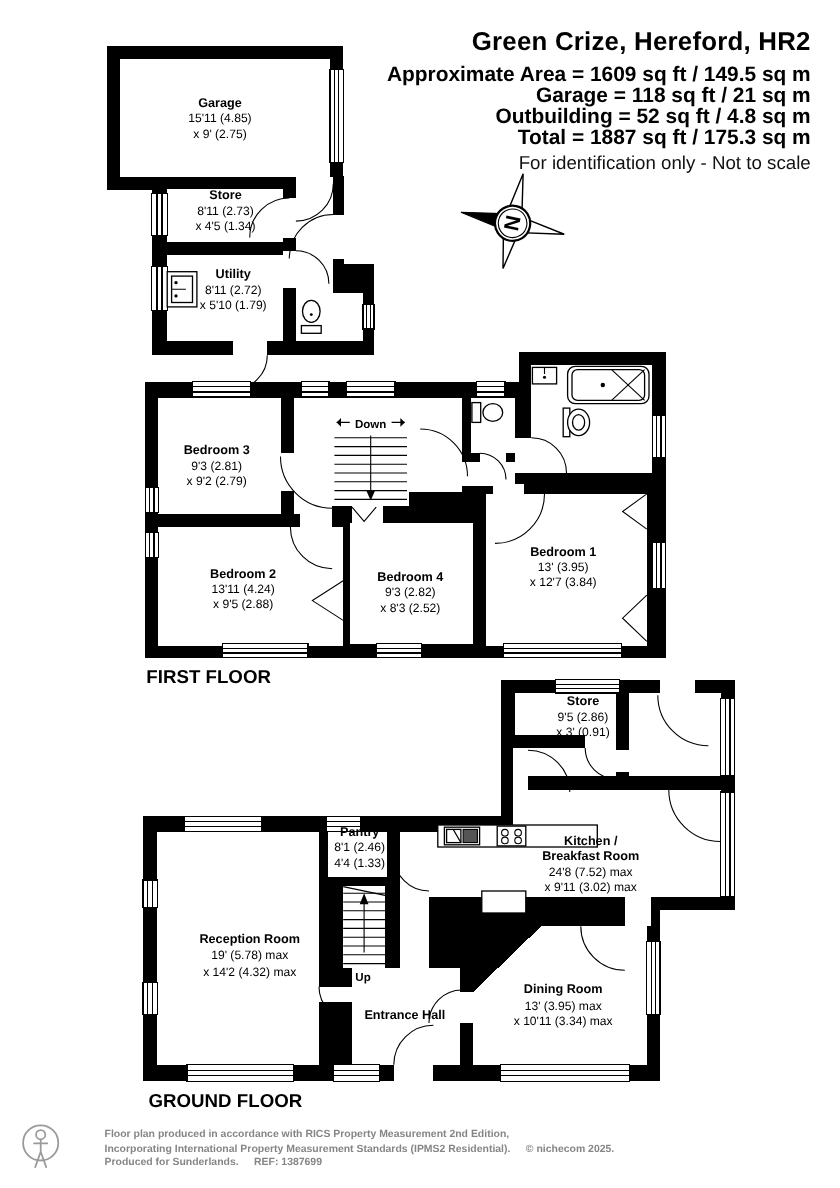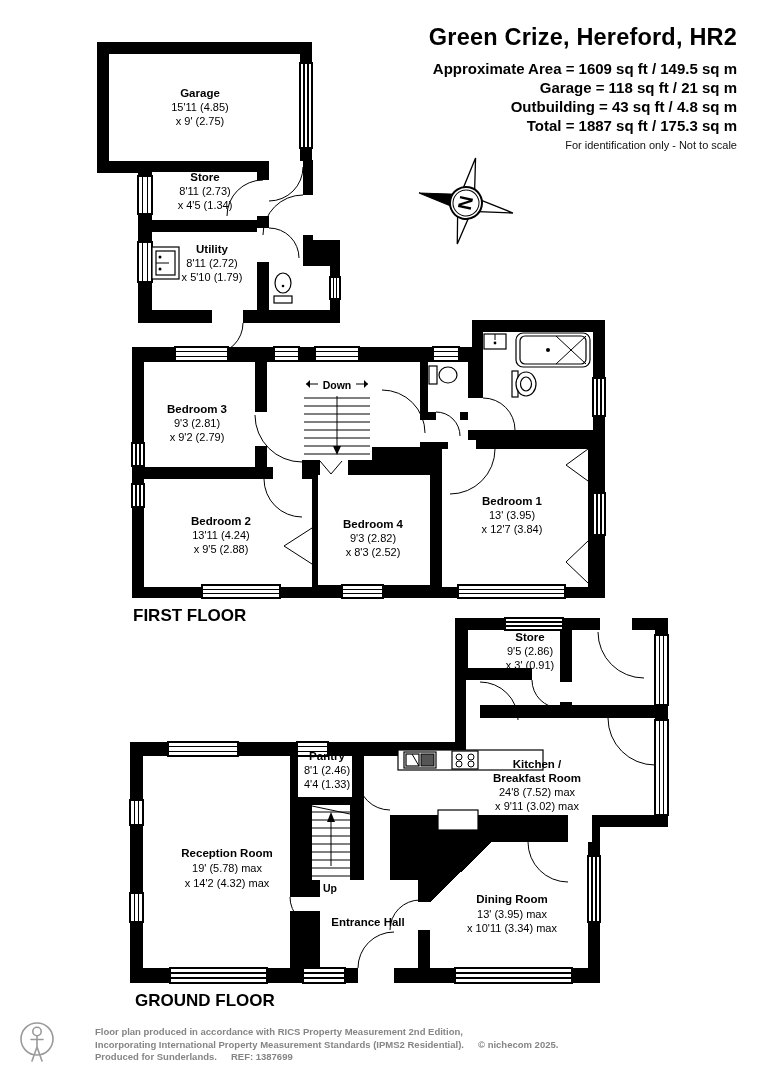--- a/index.html
+++ b/index.html
@@ -2,22 +2,22 @@
 <html><head>
 <meta charset="utf-8">
 <style>
   html,body{margin:0;padding:0;background:#fff;}
   .page{position:relative;width:756px;height:1080px;background:#fff;overflow:hidden;
         font-family:"Liberation Sans",sans-serif;color:#000;}
   .abs{position:absolute;}
   
   .hdr{right:19px;top:24px;text-align:right;}
   .hdr-title{font-size:23.5px;font-weight:bold;letter-spacing:.2px;}
-  .hdr-lines{margin-top:8px;font-size:15px;font-weight:600;line-height:19px;}
-  .hdr-note{margin-top:4px;font-size:11px;font-weight:400;color:#111;}
+  .hdr-lines{margin-top:8px;font-size:19px;font-weight:600;line-height:19px;}
+  .hdr-note{margin-top:4px;font-size:17px;font-weight:400;color:#111;}
   
   .ftr{left:95px;top:1026px;font-size:9.5px;line-height:12.5px;color:#858585;font-weight:bold;}
   .ftr .sp{padding-left:14px;}
   
   svg{display:block;}
   .wall{fill:#000;shape-rendering:crispEdges;}
   .room{fill:#fff;shape-rendering:crispEdges;}
   .win{fill:#fff;stroke:#000;stroke-width:1.1;shape-rendering:crispEdges;}
   .wln{stroke:#000;stroke-width:1.1;shape-rendering:crispEdges;}
   .arc{stroke:#000;stroke-width:1;fill:none;}
@@ -32,21 +32,21 @@
 </head>
 <body>
 
 <div class="page">
 
   <div class="abs hdr">
     <div class="hdr-title">Green Crize, Hereford, HR2</div>
     <div class="hdr-lines">
       <div>Approximate Area = 1609 sq ft / 149.5 sq m</div>
       <div>Garage = 118 sq ft / 21 sq m</div>
-      <div>Outbuilding = 43 sq ft / 4.8 sq m</div>
+      <div>Outbuilding = 52 sq ft / 4.8 sq m</div>
       <div>Total = 1887 sq ft / 175.3 sq m</div>
     </div>
     <div class="hdr-note">For identification only - Not to scale</div>
   </div>
 
   <svg class="abs" style="left:398px;top:146px;" width="140" height="115" viewBox="0 0 140 115">
     <g transform="translate(68,57) rotate(12)">
       <path d="M 0 -46 L 8 -2 L -8 -2 Z" fill="#fff" stroke="#000" stroke-width="1.3"></path>
       <path d="M 48 0 L 2 8 L 2 -8 Z" fill="#fff" stroke="#000" stroke-width="1.3"></path>
       <path d="M 0 42 L 8 2 L -8 2 Z" fill="#fff" stroke="#000" stroke-width="1.3"></path>

